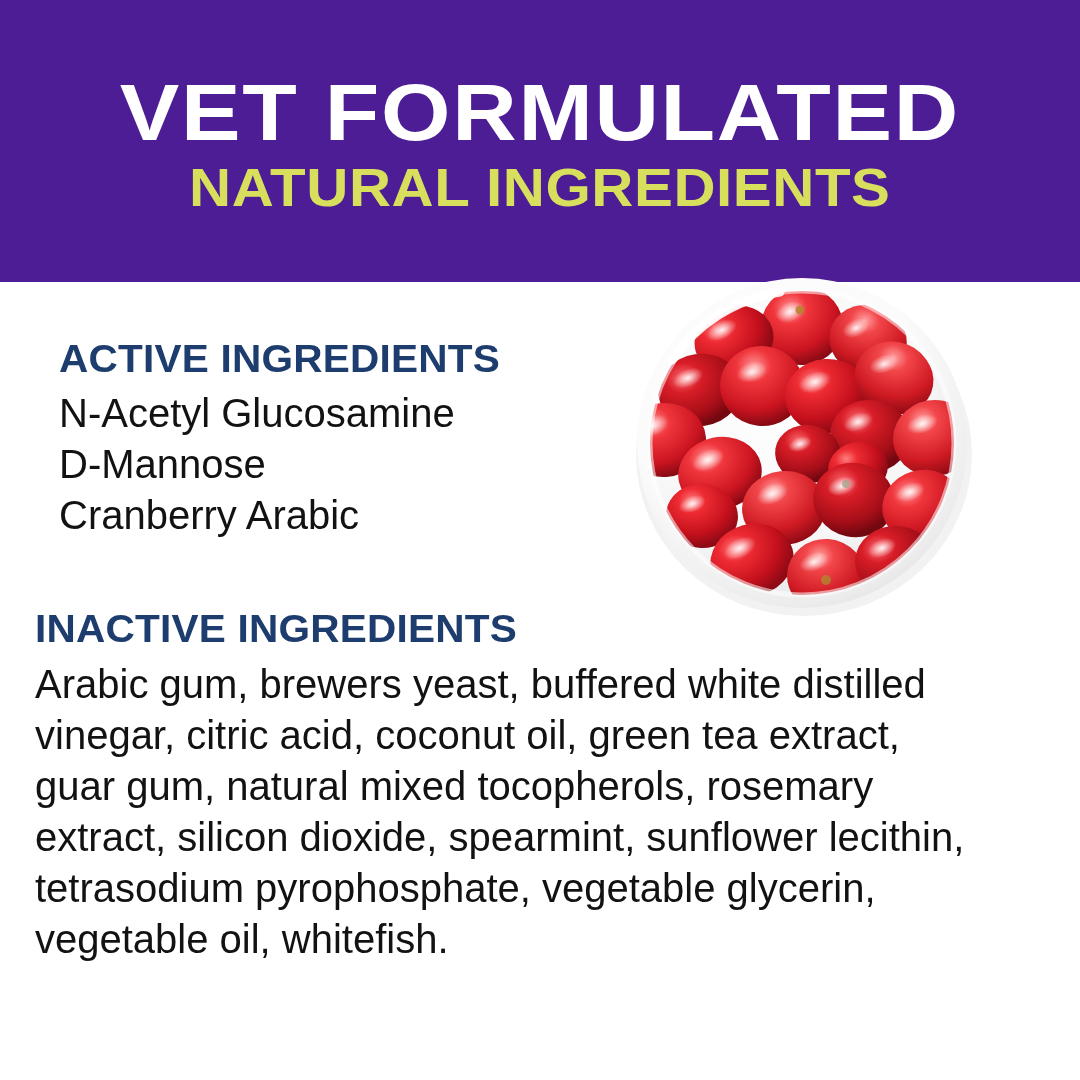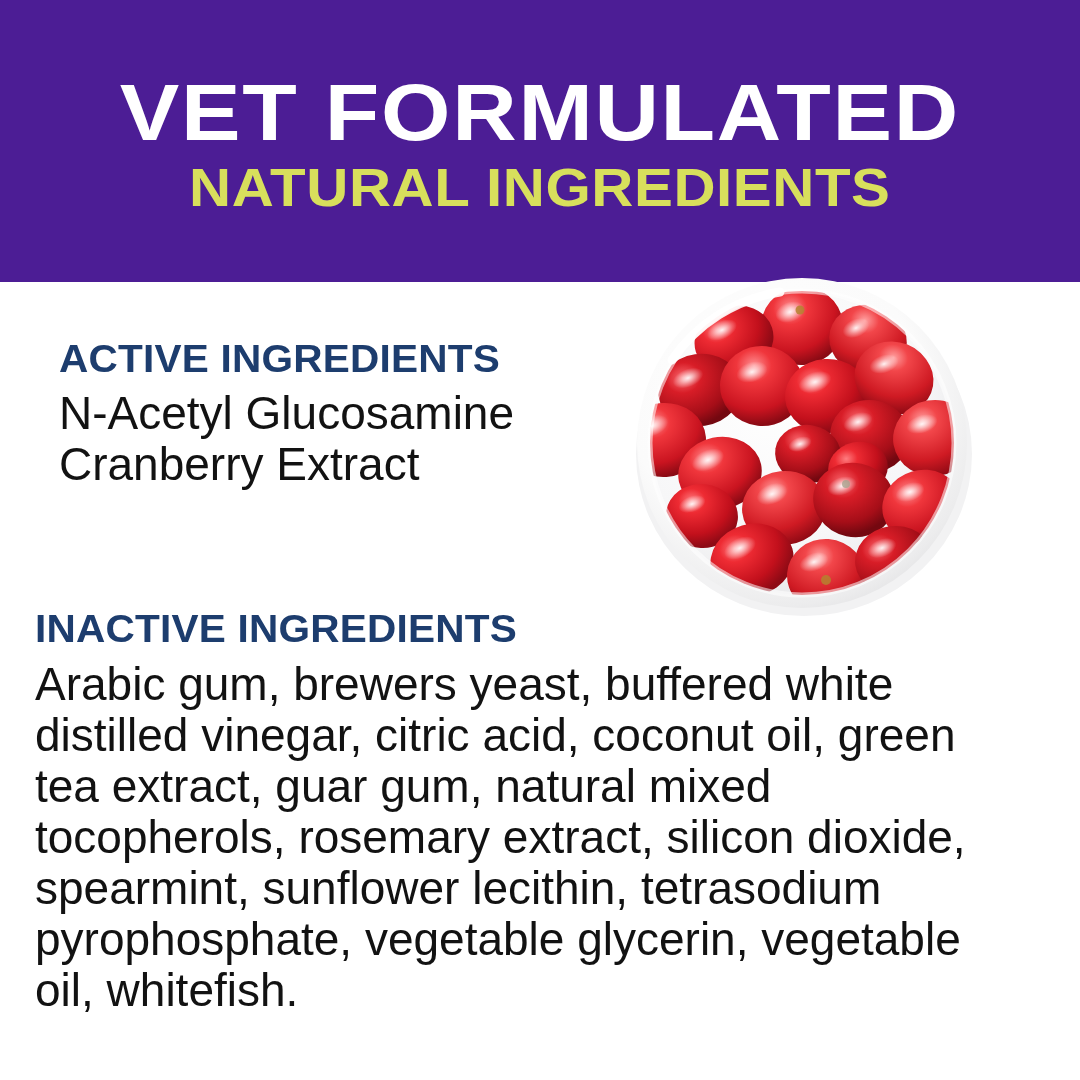--- a/index.html
+++ b/index.html
@@ -84,21 +84,21 @@
     transform: scaleX(1.04);
     transform-origin: left center;
     white-space: nowrap;
     margin: 0;
   }
 
   .body-line, .body-para {
     color: #121212;
     font-family: "Liberation Sans", sans-serif;
     font-weight: 400;
-    font-size: 46px;
+    font-size: 40px;
     line-height: 51px;
     margin: 0;
   }
 
   .active-block {
     position: absolute;
     left: 52px;
     top: 338px;
     width: 560px;
     margin-left: 7px;
@@ -246,21 +246,22 @@
       </g>
 
       <circle cx="190" cy="175" r="152" fill="none" stroke="#ffffff" stroke-opacity="0.55" stroke-width="5"></circle>
       <path d="M 60 92 A 160 160 0 0 1 168 24" fill="none" stroke="#ffffff" stroke-opacity="0.9" stroke-width="9" stroke-linecap="round"></path>
     </svg>
   </div>
 
   <div class="active-block">
     <div class="section-heading">ACTIVE INGREDIENTS</div>
     <div class="body-line">N-Acetyl Glucosamine</div>
-    <div class="body-line">Cranberry Extract</div>
+    <div class="body-line">D-Mannose</div>
+    <div class="body-line">Cranberry Arabic</div>
   </div>
 
   <div class="inactive-block">
     <div class="section-heading">INACTIVE INGREDIENTS</div>
     <div class="body-para">Arabic gum, brewers yeast, buffered white distilled vinegar, citric acid, coconut oil, green tea extract, guar gum, natural mixed tocopherols, rosemary extract, silicon dioxide, spearmint, sunflower lecithin, tetrasodium pyrophosphate, vegetable glycerin, vegetable oil, whitefish.</div>
   </div>
 
 </div>
 
 </body></html>

